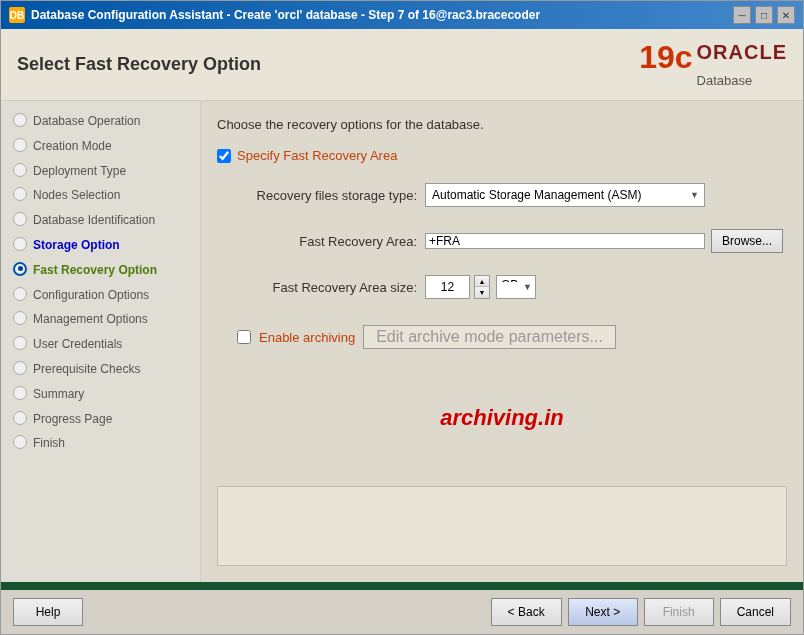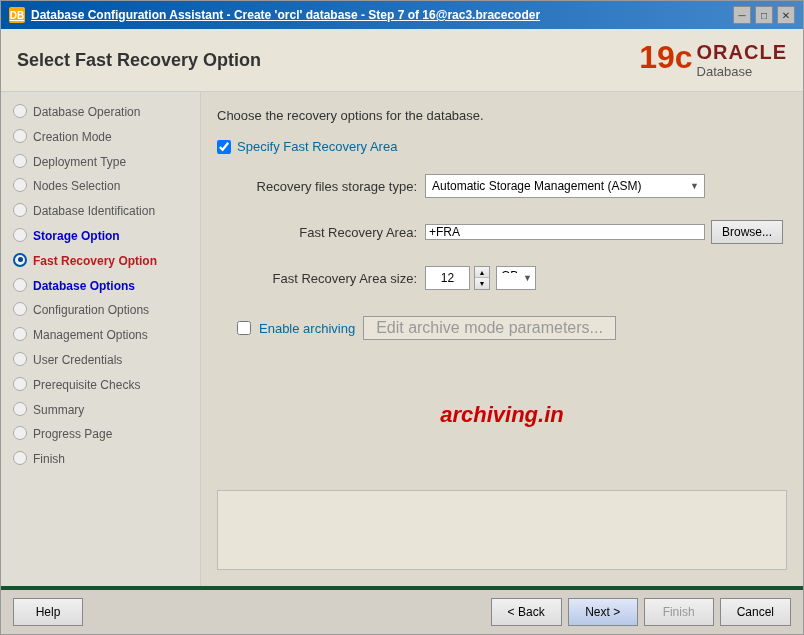--- a/index.html
+++ b/index.html
@@ -28,21 +28,20 @@
       justify-content: space-between;
       height: 28px;
       flex-shrink: 0;
     }
     .title-bar-left {
       display: flex;
       align-items: center;
       gap: 6px;
       font-size: 12px;
       font-weight: bold;
-      text-decoration: underline;
     }
     .title-bar-icon {
       width: 16px;
       height: 16px;
       background: #ffaa00;
       border-radius: 2px;
       display: flex;
       align-items: center;
       justify-content: center;
       font-size: 10px;
@@ -96,20 +95,21 @@
     }
     .oracle-name {
       font-size: 20px;
       font-weight: bold;
       color: #7f1d1d;
       letter-spacing: 1px;
     }
     .oracle-db {
       font-size: 13px;
       color: #555;
+      margin-top: 9px;
     }
     .content {
       display: flex;
       flex: 1;
       overflow: hidden;
     }
     .sidebar {
       width: 200px;
       background: #e0ddd4;
       border-right: 1px solid #ccc;
@@ -124,21 +124,21 @@
       color: #555;
       cursor: default;
       gap: 6px;
       line-height: 1.4;
     }
     .sidebar-item.active {
       color: #0000cc;
       font-weight: bold;
     }
     .sidebar-item.current {
-      color: #b91c1c;
+      color: #4d7c0f;
       font-weight: bold;
     }
     .sidebar-item.current .step-circle {
       background: #f0f0f0;
       border: 2px solid #0055aa;
       width: 14px;
       height: 14px;
       border-radius: 50%;
       display: flex;
       align-items: center;
@@ -342,21 +342,21 @@
       justify-content: center;
     }
     .log-area {
       background: #e8e4d8;
       border: 1px solid #bbb;
       height: 80px;
       margin-top: auto;
     }
     .footer {
       background: #d4d0c8;
-      border-top: 4px solid #14532d;
+      border-top: 8px solid #14532d;
       padding: 8px 12px;
       display: flex;
       justify-content: space-between;
       align-items: center;
       flex-shrink: 0;
     }
     .footer-left {
       display: flex;
       gap: 8px;
     }
@@ -380,21 +380,21 @@
       color: #999;
       cursor: not-allowed;
     }
     input[type="checkbox"] {
       width: 14px;
       height: 14px;
       cursor: pointer;
     }
     .checkbox-label {
       font-size: 13px;
-      color: #0369a1;
+      color: #c2410c;
     }
   </style>
 </head>
 <body>
 
 <div class="window">
 
   <div class="title-bar">
     <div class="title-bar-left">
       <div class="title-bar-icon">DB</div>
@@ -441,24 +441,20 @@
         <div class="step-circle dot"></div>
         <span>Database Identification</span>
       </div>
       <div class="sidebar-item active">
         <div class="step-circle dot"></div>
         <span>Storage Option</span>
       </div>
       <div class="sidebar-item current">
         <div class="step-circle active-dot"></div>
         <span>Fast Recovery Option</span>
-      </div>
-      <div class="sidebar-item active">
-        <div class="step-circle dot"></div>
-        <span>Database Options</span>
       </div>
       <div class="sidebar-item">
         <div class="step-circle dot"></div>
         <span>Configuration Options</span>
       </div>
       <div class="sidebar-item">
         <div class="step-circle dot"></div>
         <span>Management Options</span>
       </div>
       <div class="sidebar-item">

